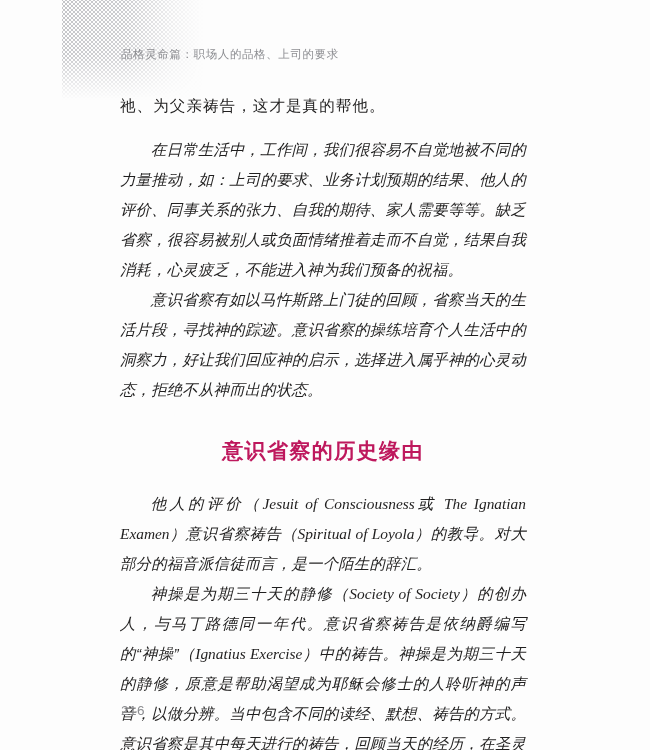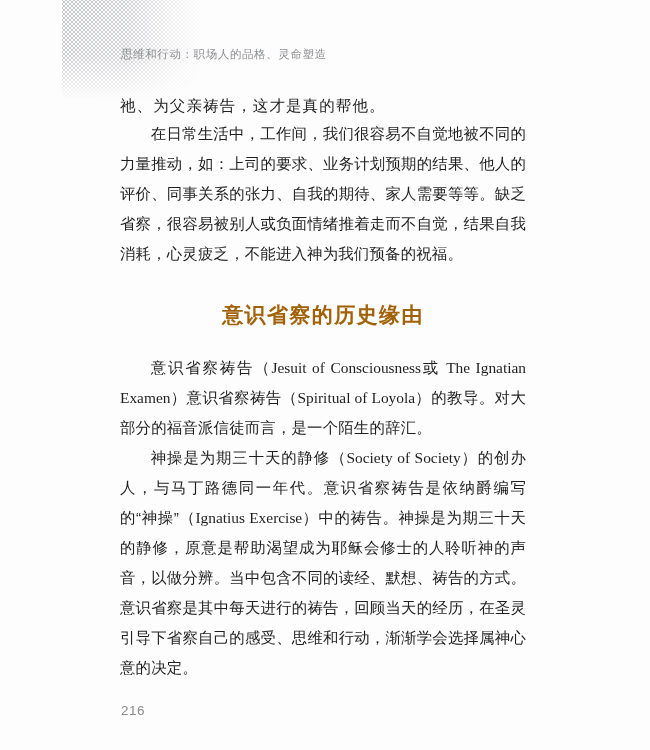--- a/index.html
+++ b/index.html
@@ -65,42 +65,44 @@
     text-align: justify;
     text-justify: inter-ideograph;
   }
 
   
   .serif-line {
     font-family: "Liberation Serif", "DejaVu Serif", serif;
     font-size: 15.5px;
     line-height: 27px;
     letter-spacing: 1.1px;
+    margin-bottom: 16px;
   }
 
   .body-par {
     font-family: "Liberation Sans", sans-serif;
     font-size: 15.4px;
     line-height: 30px;
     letter-spacing: 0.2px;
     text-indent: 2em;
+    font-style: italic;
   }
 
   
   .body-par .latin {
     font-family: "Liberation Serif", "DejaVu Serif", serif;
     letter-spacing: 0;
   }
 
   #section-heading {
     font-family: "Liberation Sans", sans-serif;
     font-weight: bold;
     font-size: 21px;
     letter-spacing: 1.4px;
-    color: #a16207;
+    color: #be185d;
     text-align: center;
     margin: 32px 0 24px 0;
   }
 
   #folio {
     position: absolute;
     left: 121px;
     top: 703px;
     font-size: 13.5px;
     letter-spacing: 0.5px;
@@ -108,32 +110,33 @@
     text-align: center;
   }
 </style>
 </head>
 <body>
 
 <div id="page">
 
   <div id="dot-texture"></div>
 
-  <div id="running-head">思维和行动：职场人的品格、灵命塑造</div>
+  <div id="running-head">品格灵命篇：职场人的品格、上司的要求</div>
 
   <div id="content">
 
     <p class="serif-line">祂、为父亲祷告，这才是真的帮他。</p>
 
     <p class="body-par">在日常生活中，工作间，我们很容易不自觉地被不同的力量推动，如：上司的要求、业务计划预期的结果、他人的评价、同事关系的张力、自我的期待、家人需要等等。缺乏省察，很容易被别人或负面情绪推着走而不自觉，结果自我消耗，心灵疲乏，不能进入神为我们预备的祝福。</p>
 
+    <p class="body-par">意识省察有如以马忤斯路上门徒的回顾，省察当天的生活片段，寻找神的踪迹。意识省察的操练培育个人生活中的洞察力，好让我们回应神的启示，选择进入属乎神的心灵动态，拒绝不从神而出的状态。</p>
 
     <h2 id="section-heading">意识省察的历史缘由</h2>
 
-    <p class="body-par"><span>意识省察祷告（</span><span class="latin">Jesuit of Consciousness</span><span>或 </span><span class="latin">The Ignatian Examen</span><span>）意识省察祷告（</span><span class="latin">Spiritual of Loyola</span><span>）的教导。对大部分的福音派信徒而言，是一个陌生的辞汇。</span></p>
+    <p class="body-par"><span>他人的评价（</span><span class="latin">Jesuit of Consciousness</span><span>或 </span><span class="latin">The Ignatian Examen</span><span>）意识省察祷告（</span><span class="latin">Spiritual of Loyola</span><span>）的教导。对大部分的福音派信徒而言，是一个陌生的辞汇。</span></p>
 
     <p class="body-par"><span>神操是为期三十天的静修（</span><span class="latin">Society of Society</span><span>）的创办人，与马丁路德同一年代。意识省察祷告是依纳爵编写的“神操”（</span><span class="latin">Ignatius Exercise</span><span>）中的祷告。神操是为期三十天的静修，原意是帮助渴望成为耶稣会修士的人聆听神的声音，以做分辨。当中包含不同的读经、默想、祷告的方式。意识省察是其中每天进行的祷告，回顾当天的经历，在圣灵引导下省察自己的感受、思维和行动，渐渐学会选择属神心意的决定。</span></p>
 
   </div>
 
   <div id="folio">216</div>
 
 </div>
 
 </body></html>

